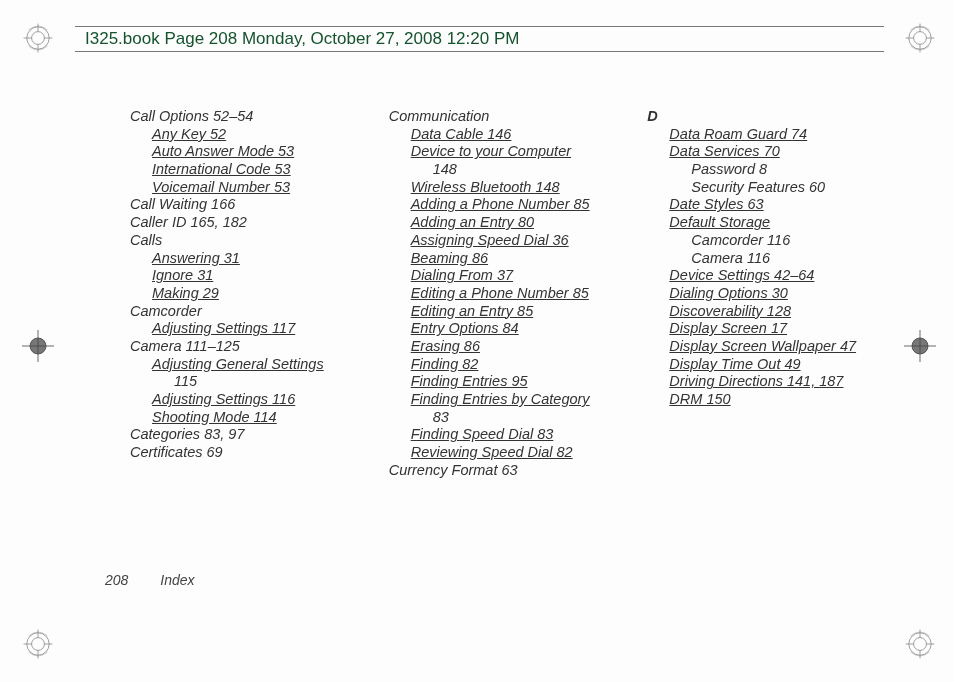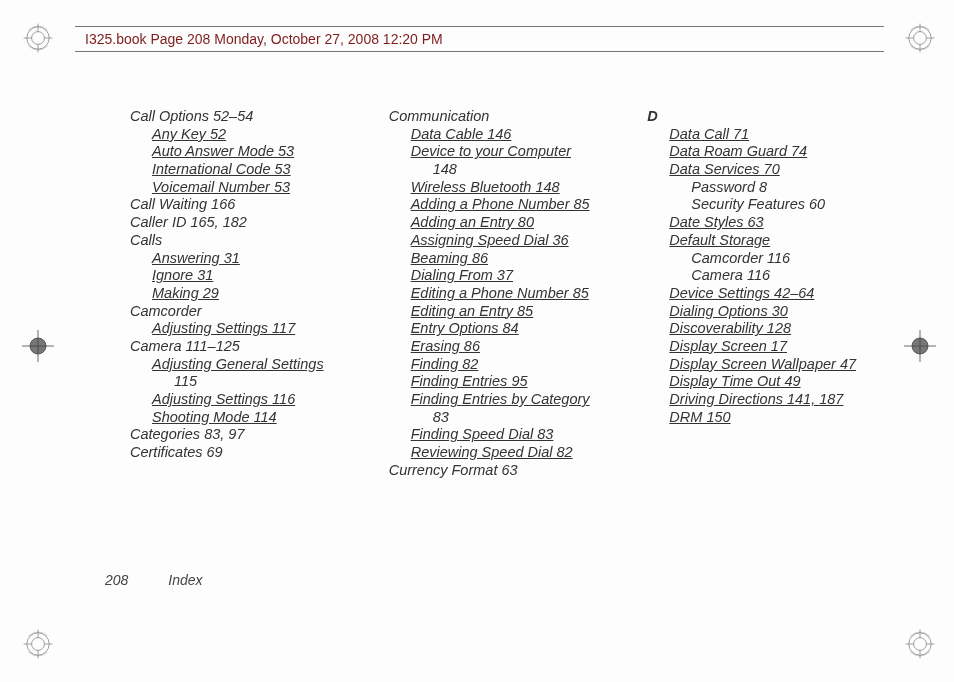--- a/index.html
+++ b/index.html
@@ -17,22 +17,22 @@
     position: absolute;
     top: 26px;
     left: 75px;
     right: 70px;
     height: 24px;
     border-top: 0.5px solid #777;
     border-bottom: 0.5px solid #777;
     display: flex;
     align-items: center;
     padding-left: 10px;
-    font-size: 14px;
-    color: #7f1d1d;
+    font-size: 17px;
+    color: #14532d;
   }
   .crop-mark {
     position: absolute;
     width: 32px;
     height: 32px;
   }
   .crop-mark svg { width: 100%; height: 100%; }
   .cm-tl { top: 22px; left: 22px; }
   .cm-tr { top: 22px; right: 18px; }
   .cm-bl { bottom: 22px; left: 22px; }
@@ -50,21 +50,20 @@
     position: absolute;
     top: 108px;
     left: 130px;
     width: 740px;
     font-style: italic;
     font-size: 14.5px;
     line-height: 1.22;
     color: #333;
     display: flex;
     column-gap: 36px;
-    justify-content: flex-end;
   }
   .col {
     flex: 1;
   }
   .lvl0 { padding-left: 0; }
   .lvl1 { padding-left: 22px; text-decoration: underline; }
   .lvl2 { padding-left: 44px; }
   .letter {
     font-style: italic;
     font-weight: bold;
@@ -73,21 +72,21 @@
     position: absolute;
     left: 105px;
     bottom: 94px;
     font-size: 14px;
     font-style: italic;
     color: #444;
   }
   .footer .pn {
   }
   .footer .lbl {
-    margin-left: 36px;
+    margin-left: 28px;
   }
 </style>
 </head>
 <body>
 
 <div class="crop-mark cm-tl">
   <svg viewBox="0 0 40 40">
       <circle cx="20" cy="20" r="14" fill="none" stroke="#888" stroke-width="1"></circle>
       <circle cx="20" cy="20" r="8" fill="none" stroke="#888" stroke-width="1"></circle>
       <path d="M20 2 L20 12 M20 28 L20 38 M2 20 L12 20 M28 20 L38 20" stroke="#888" stroke-width="1"></path>
@@ -190,21 +189,20 @@
       <div class="lvl1">Finding 82</div>
       <div class="lvl1">Finding Entries 95</div>
       <div class="lvl1">Finding Entries by Category</div>
       <div class="lvl2">83</div>
       <div class="lvl1">Finding Speed Dial 83</div>
       <div class="lvl1">Reviewing Speed Dial 82</div>
       <div class="lvl0">Currency Format 63</div>
     </div>
   <div class="col" id="c3">
       <div class="lvl0 letter">D</div>
-      <div class="lvl1">Data Call 71</div>
       <div class="lvl1">Data Roam Guard 74</div>
       <div class="lvl1">Data Services 70</div>
       <div class="lvl2">Password 8</div>
       <div class="lvl2">Security Features 60</div>
       <div class="lvl1">Date Styles 63</div>
       <div class="lvl1">Default Storage</div>
       <div class="lvl2">Camcorder 116</div>
       <div class="lvl2">Camera 116</div>
       <div class="lvl1">Device Settings 42–64</div>
       <div class="lvl1">Dialing Options 30</div>

